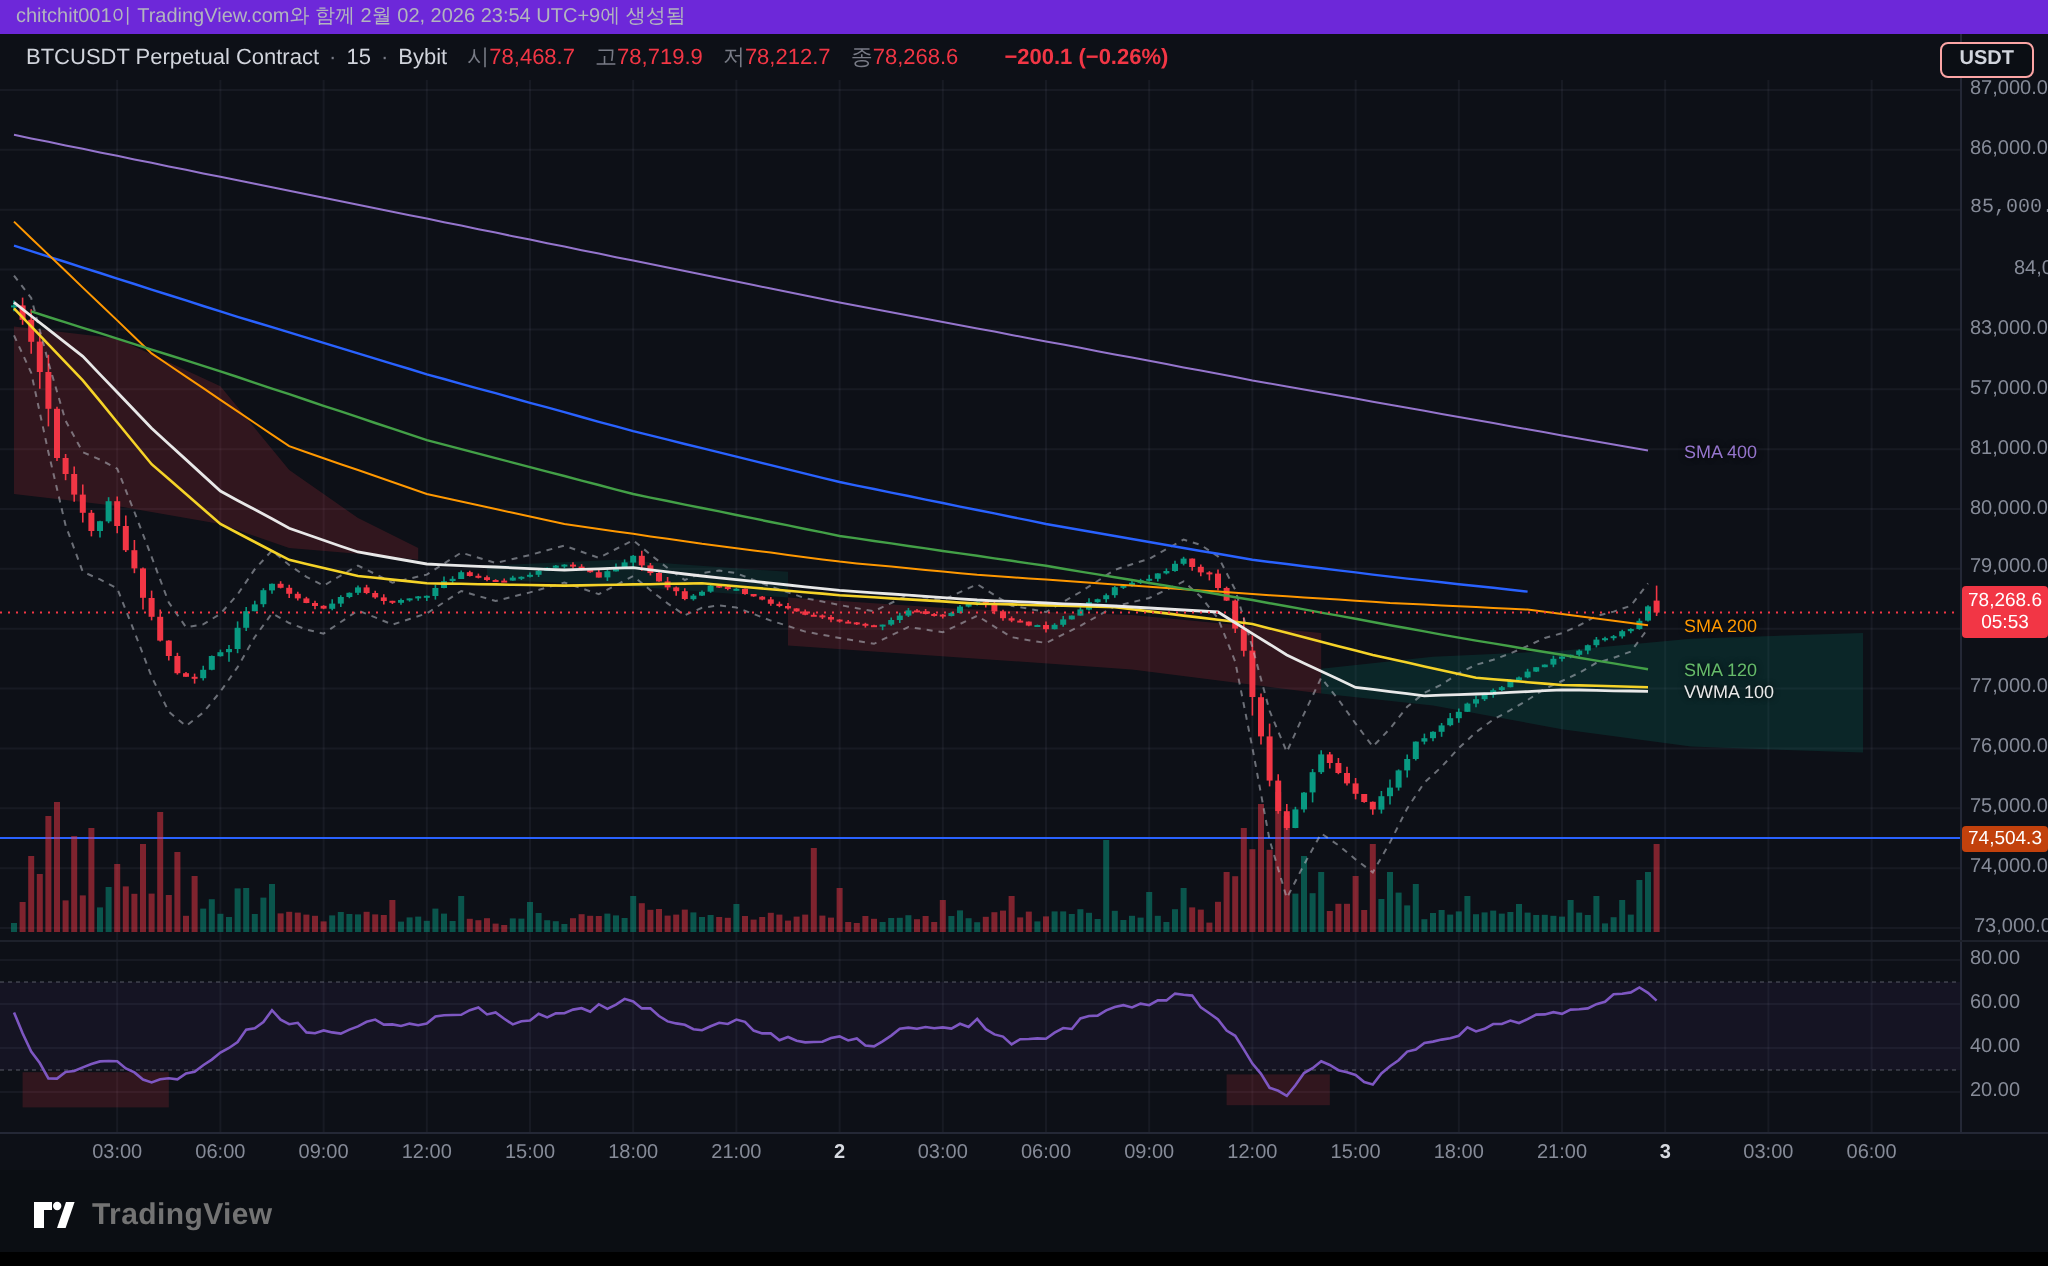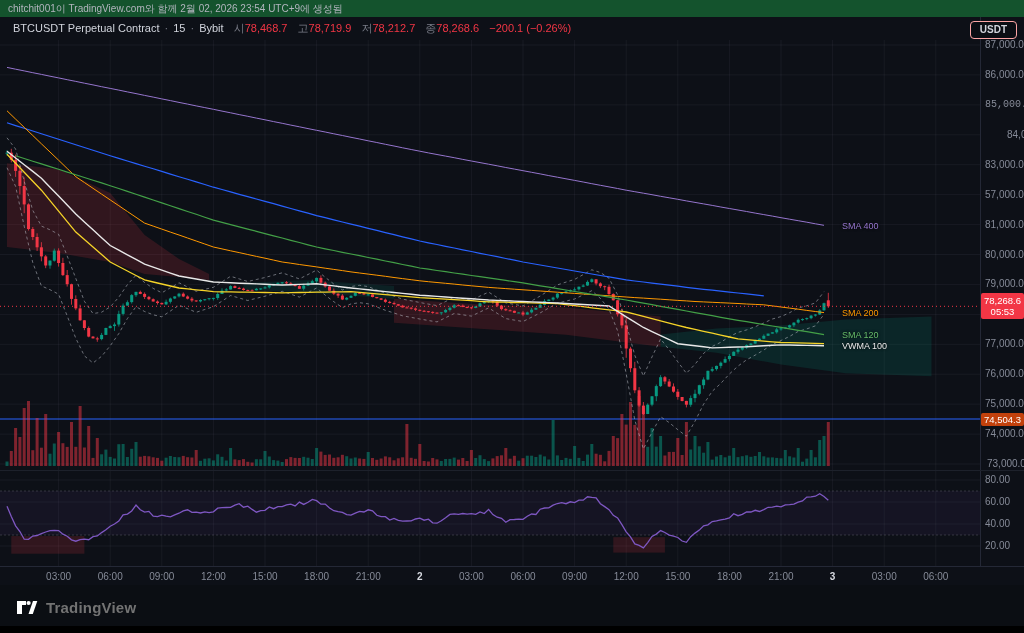--- a/index.html
+++ b/index.html
@@ -2,42 +2,42 @@
 <html><head>
 <meta charset="utf-8">
 <style>
   html,body{margin:0;padding:0;}
   body{
     position:relative;width:1024px;height:633px;overflow:hidden;
     background:#000;font-family:"Liberation Sans",sans-serif;
     -webkit-font-smoothing:antialiased;
   }
   #attribution{
-    position:absolute;left:0;top:0;width:100%;height:17px;background:#14532d;
+    position:absolute;left:0;top:0;width:100%;height:17px;background:#6d28d9;
     color:#b2b5be;font-size:10px;line-height:17px;padding-left:8px;box-sizing:border-box;z-index:4;
     white-space:nowrap;
   }
   #chart-bg{position:absolute;left:0;top:17px;width:1024px;height:568px;background:#0d1017;z-index:0;}
   #chart-svg{position:absolute;left:0;top:0;z-index:1;}
   #axis-col{position:absolute;left:980px;top:17px;width:44px;height:568px;border-left:1px solid #242836;background:#0d1017;box-sizing:border-box;z-index:2;}
   #divider1{position:absolute;left:0;top:470px;width:1024px;height:1px;background:#1d212b;z-index:2;}
   #time-axis{position:absolute;left:0;top:566px;width:1024px;height:19px;background:#0d1017;border-top:1px solid #242836;box-sizing:border-box;z-index:2;}
   #overlays{position:absolute;left:0;top:0;width:1024px;height:633px;z-index:3;pointer-events:none;}
   #overlays .tick{position:absolute;color:#868b98;font-size:10px;line-height:12px;}
   #overlays .tick.time{transform:translateX(-50%);top:571px;}
   #overlays .tick.time.major{color:#d6d9e0;font-weight:700;}
   #overlays .ma-label{position:absolute;font-size:9px;line-height:10px;text-shadow:0 0 3px #000;}
   #legend{
     position:absolute;left:13px;top:21px;z-index:5;font-size:11px;color:#d1d4dc;white-space:nowrap;
   }
   #legend .sep{color:#787b86;margin:0 5px;}
   #legend .kv{margin-left:7px;}
   #legend .k{color:#787b86;}
   #legend .v{color:#f23645;}
-  #legend .chg{color:#f23645;margin-left:7px;}
+  #legend .chg{color:#f23645;margin-left:20px;font-weight:bold;}
   #currency-btn{
     position:absolute;right:7px;top:21px;z-index:5;background:#0b0e14;border:1px solid #fca5a5;
     border-radius:4px;color:#d1d4dc;font-size:10px;font-weight:700;padding:2px 9px;line-height:12px;
   }
   .badge{position:absolute;z-index:5;width:43px;left:981px;color:#fff;text-align:center;border-radius:2px;font-size:9.5px;}
   #last-price-badge{top:293px;background:#f23645;padding:2px 0;line-height:11px;}
   #alert-price-badge{top:413px;background:#c2410c;height:13px;line-height:13px;}
   #bottom-bar{position:absolute;left:0;top:585px;width:1024px;height:48px;background:#0b0e13;z-index:2;}
   #bottom-strip{position:absolute;left:0;top:626px;width:1024px;height:7px;background:#000;z-index:3;}
   #logo{position:absolute;left:16px;top:596px;display:flex;align-items:center;gap:8px;z-index:5;}

